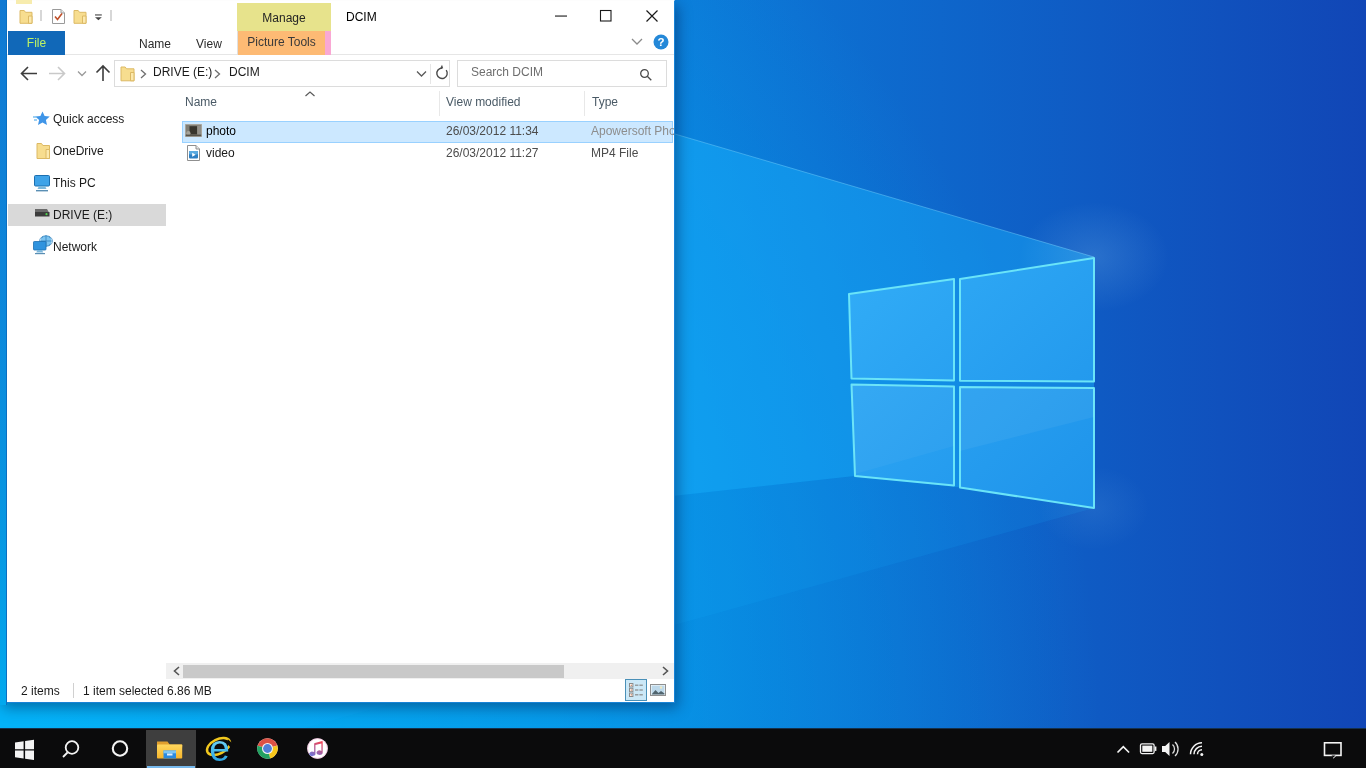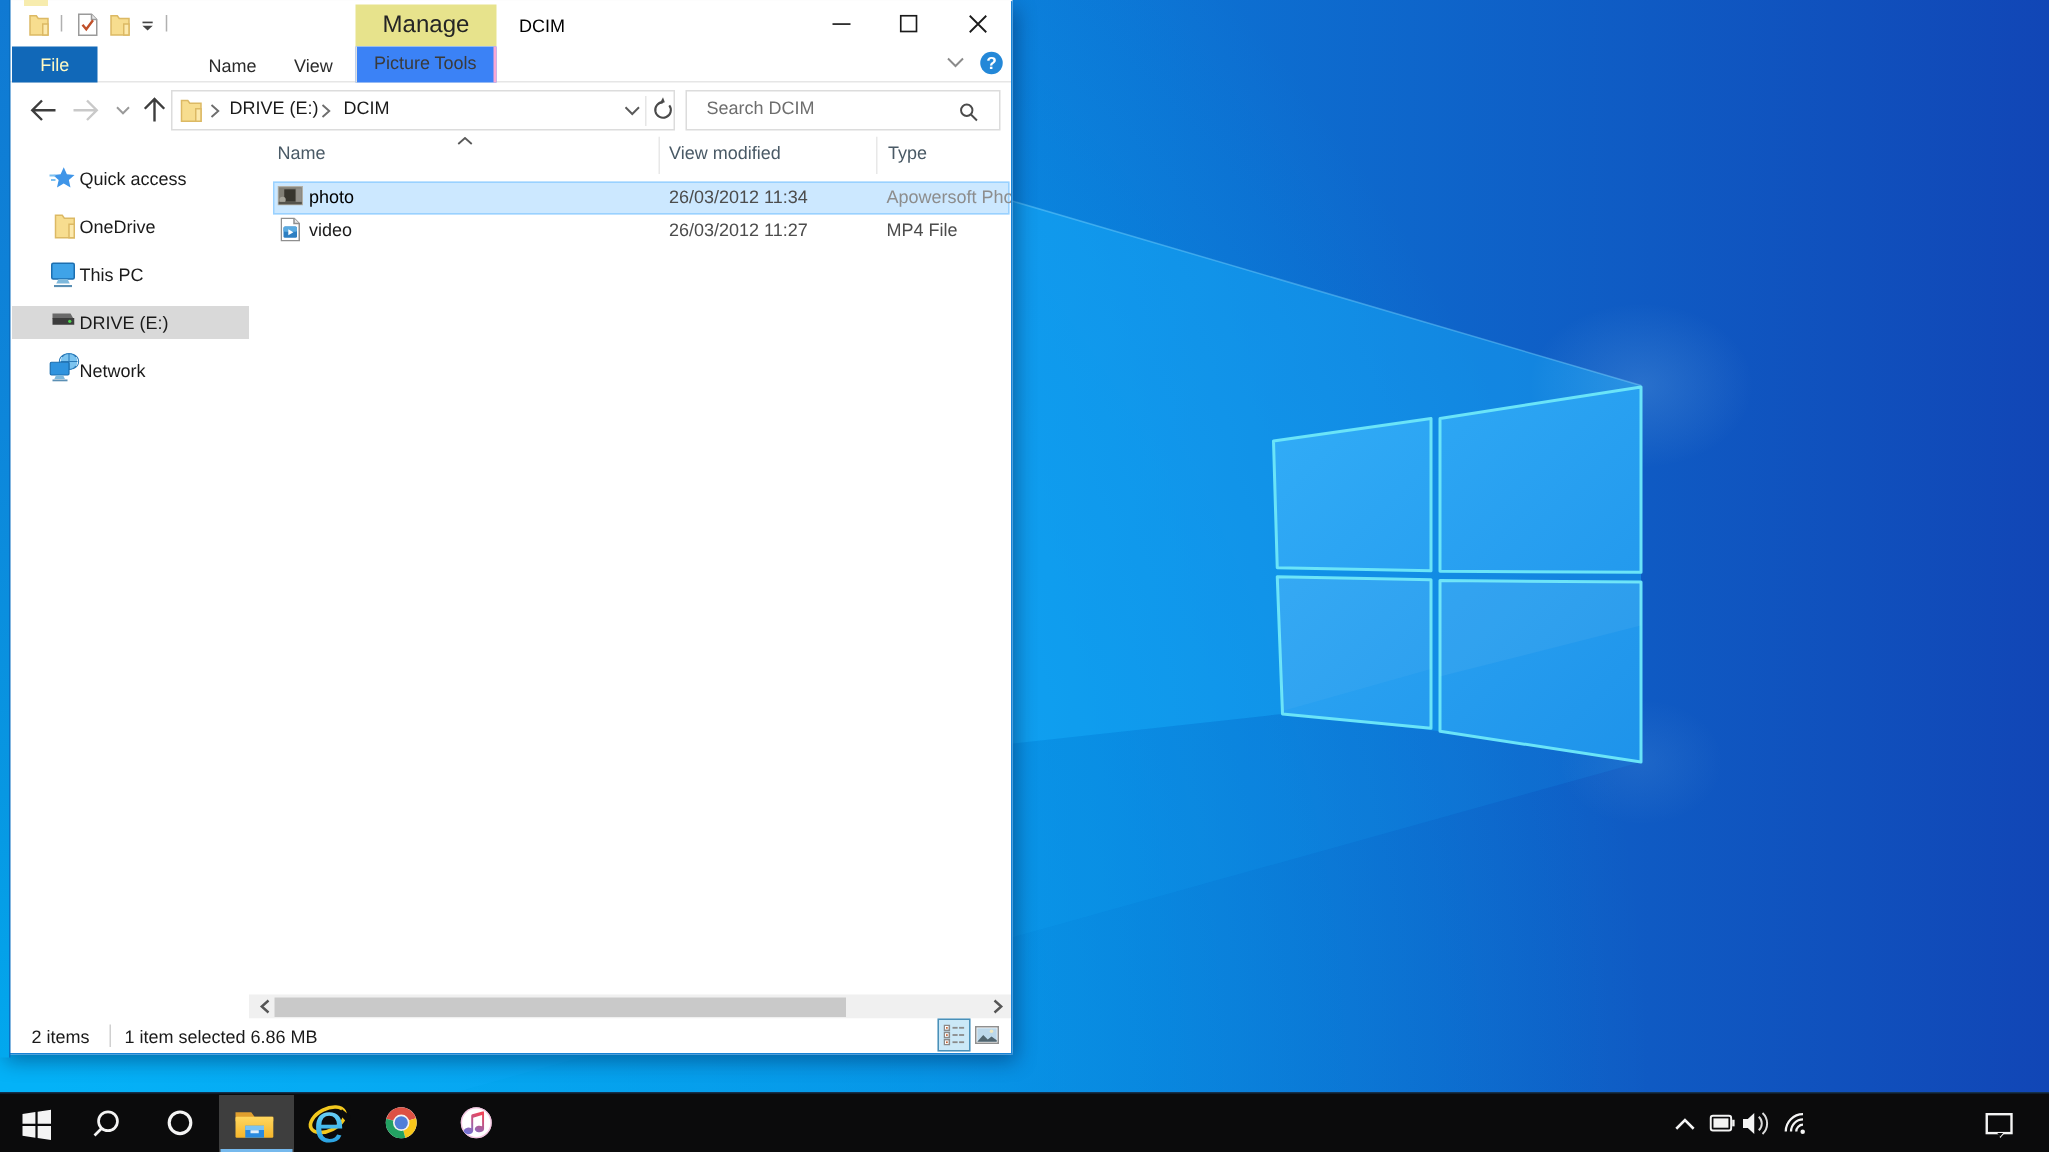--- a/index.html
+++ b/index.html
@@ -80,30 +80,30 @@
       <rect x="77" y="7.4" width="6.8" height="1.1" fill="#444"></rect>
       <path d="M77,10.2 h6.8 l-3.4,3.1 z" fill="#444"></path>
       <rect x="92.5" y="3" width="1" height="11" fill="#b0b0b0"></rect>
     </svg>
 
     <svg class="abs" style="left:530px;top:0;" width="142" height="30" viewBox="0 0 142 30">
       <rect x="23" y="14.5" width="12" height="1.1" fill="#1a1a1a"></rect>
       <rect x="68.5" y="9.5" width="10.5" height="10.5" fill="none" stroke="#1a1a1a" stroke-width="1.1"></rect>
       <path d="M114.5,9.5 l11,11 M125.5,9.5 l-11,11" stroke="#1a1a1a" stroke-width="1.2"></path>
     </svg>
-    <div class="abs" style="left:235px;top:2px;width:94px;height:28px;background:#e7e38c;text-align:center;line-height:28px;"><span style="font-size:16px;color:#252525;">Manage</span></div>
+    <div class="abs" style="left:235px;top:2px;width:94px;height:28px;background:#e7e38c;text-align:center;line-height:28px;"><span style="font-size:12px;color:#252525;">Manage</span></div>
     <div class="t12 abs" style="left:344px;top:9px;color:#000;">DCIM</div>
   </div>
 
   <div class="abs" style="left:0;top:30px;width:672px;height:24px;border-bottom:1px solid #e6e6e6;background:#fff;">
-    <div class="abs" style="left:6px;top:0;width:57px;height:24px;background:#1168b8;color:#fef9c3;font-size:12px;text-align:center;line-height:24px;">File</div>
+    <div class="abs" style="left:6px;top:0;width:57px;height:24px;background:#1168b8;color:#bef264;font-size:12px;text-align:center;line-height:24px;">File</div>
     <div class="t12 abs" style="left:77px;top:6px;color:#2b2b2b;margin-top:32px;">Home</div>
     <div class="t12 abs" style="left:137px;top:6px;color:#2b2b2b;">Name</div>
     <div class="t12 abs" style="left:194px;top:6px;color:#2b2b2b;">View</div>
-    <div class="abs" style="left:235px;top:0;width:94px;height:24px;background:#3b82f6;border-left:1px solid #e0e0e0;border-right:2px solid #f9a8d4;text-align:center;"><span class="t12" style="line-height:23px;color:#3a3a3a;">Picture Tools</span></div>
+    <div class="abs" style="left:235px;top:0;width:94px;height:24px;background:#fdba74;border-left:1px solid #e0e0e0;border-right:6px solid #f9a8d4;text-align:center;"><span class="t12" style="line-height:23px;color:#3a3a3a;">Picture Tools</span></div>
 
     <svg class="abs" style="left:628px;top:3px;" width="40" height="16" viewBox="0 0 40 16">
       <path d="M2,5 l5,5 5,-5" fill="none" stroke="#8a8a8a" stroke-width="1.3"></path>
       <circle cx="31" cy="8" r="7.5" fill="#2488d8"></circle>
       <text x="31" y="12.2" text-anchor="middle" font-size="11.5" font-weight="bold" fill="#fff" font-family="Liberation Sans,sans-serif">?</text>
     </svg>
   </div>
 
   <div class="abs" style="left:0;top:55px;width:672px;height:35px;background:#fff;">
     <svg class="abs" style="left:0;top:0;" width="112" height="35" viewBox="0 0 112 35">

